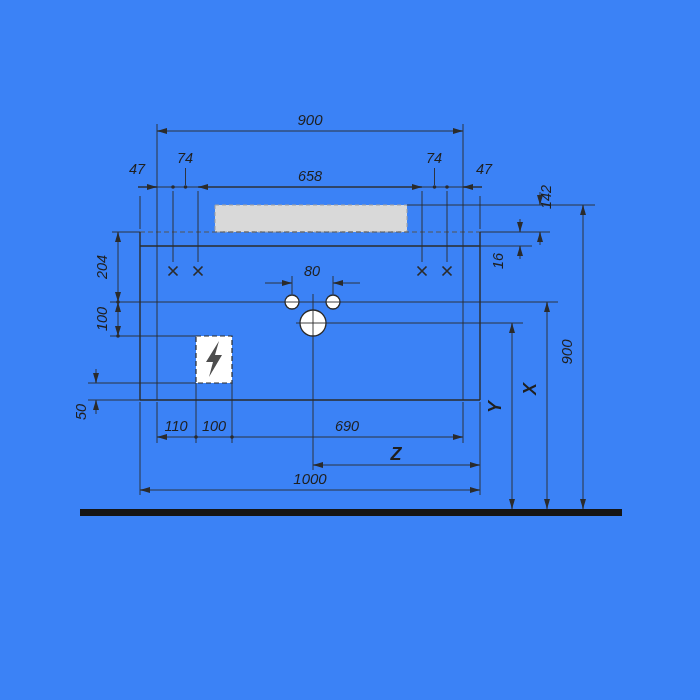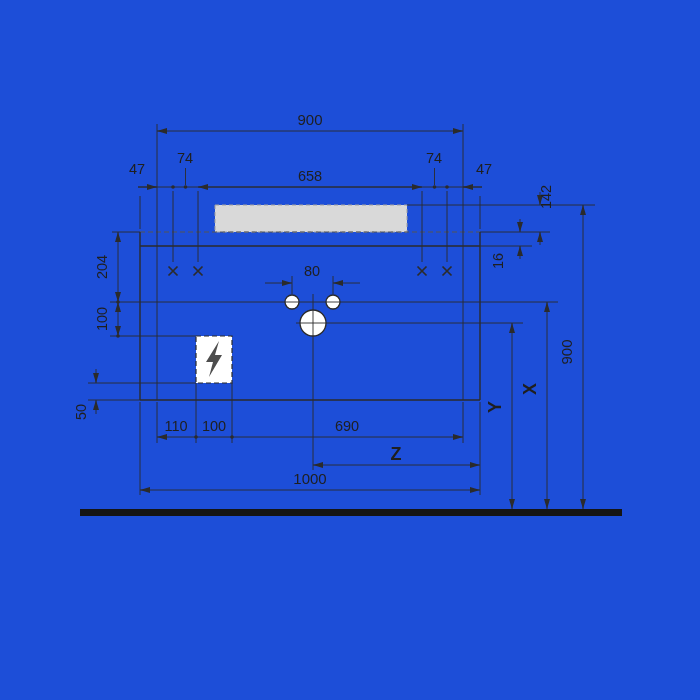--- a/index.html
+++ b/index.html
@@ -1,16 +1,16 @@
 <!DOCTYPE html>
 <html><head>
 <meta charset="utf-8">
 <style>
   html,body{margin:0;padding:0;background:#ffffff;}
-  .stage{width:700px;height:700px;background:#1d4ed8;position:relative;font-family:"Liberation Sans",sans-serif;}
+  .stage{width:700px;height:700px;background:#3b82f6;position:relative;font-family:"Liberation Sans",sans-serif;font-style:italic;}
   svg{display:block;}
   text{font-family:"Liberation Sans",sans-serif;fill:#1f1f1f;font-size:14.5px;}
   text.big{font-size:15px;}
   text.var{font-size:18px;font-weight:bold;}
   .obj{stroke:#2b2b2b;stroke-width:1.4;fill:none;}
   .thin{stroke:#2b2b2b;stroke-width:0.9;fill:none;}
   .dash{stroke:#555555;stroke-width:1;fill:none;stroke-dasharray:5 3;}
   .dot{fill:#2b2b2b;stroke:none;}
   .xmark{stroke:#2b2b2b;stroke-width:1.7;fill:none;}
 </style>

